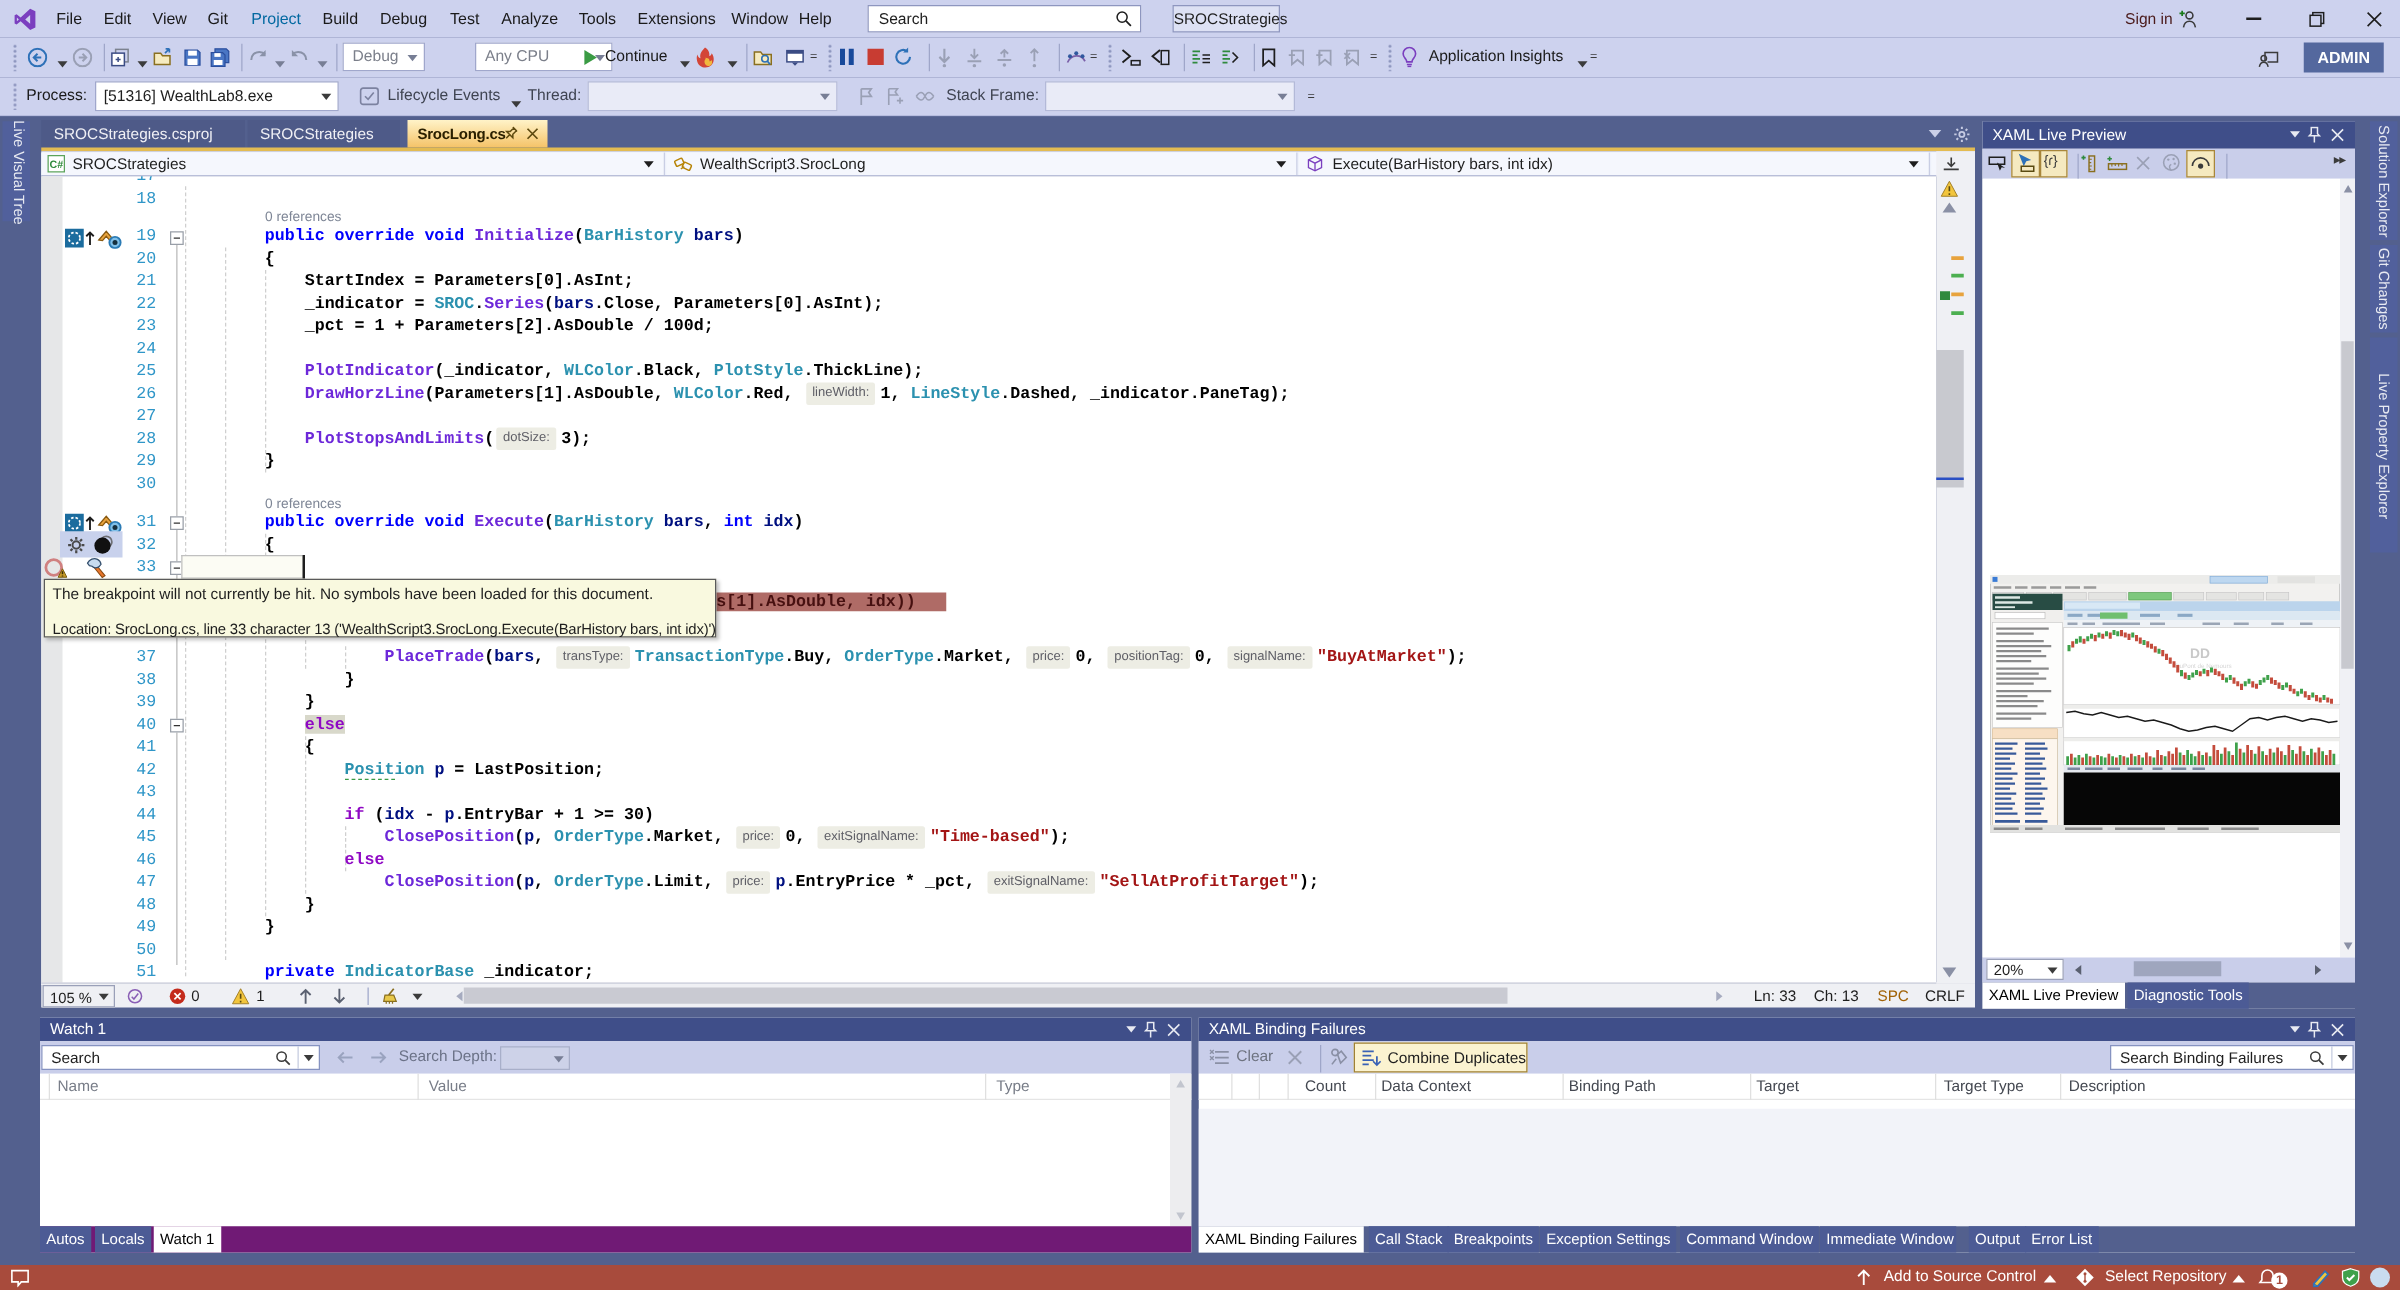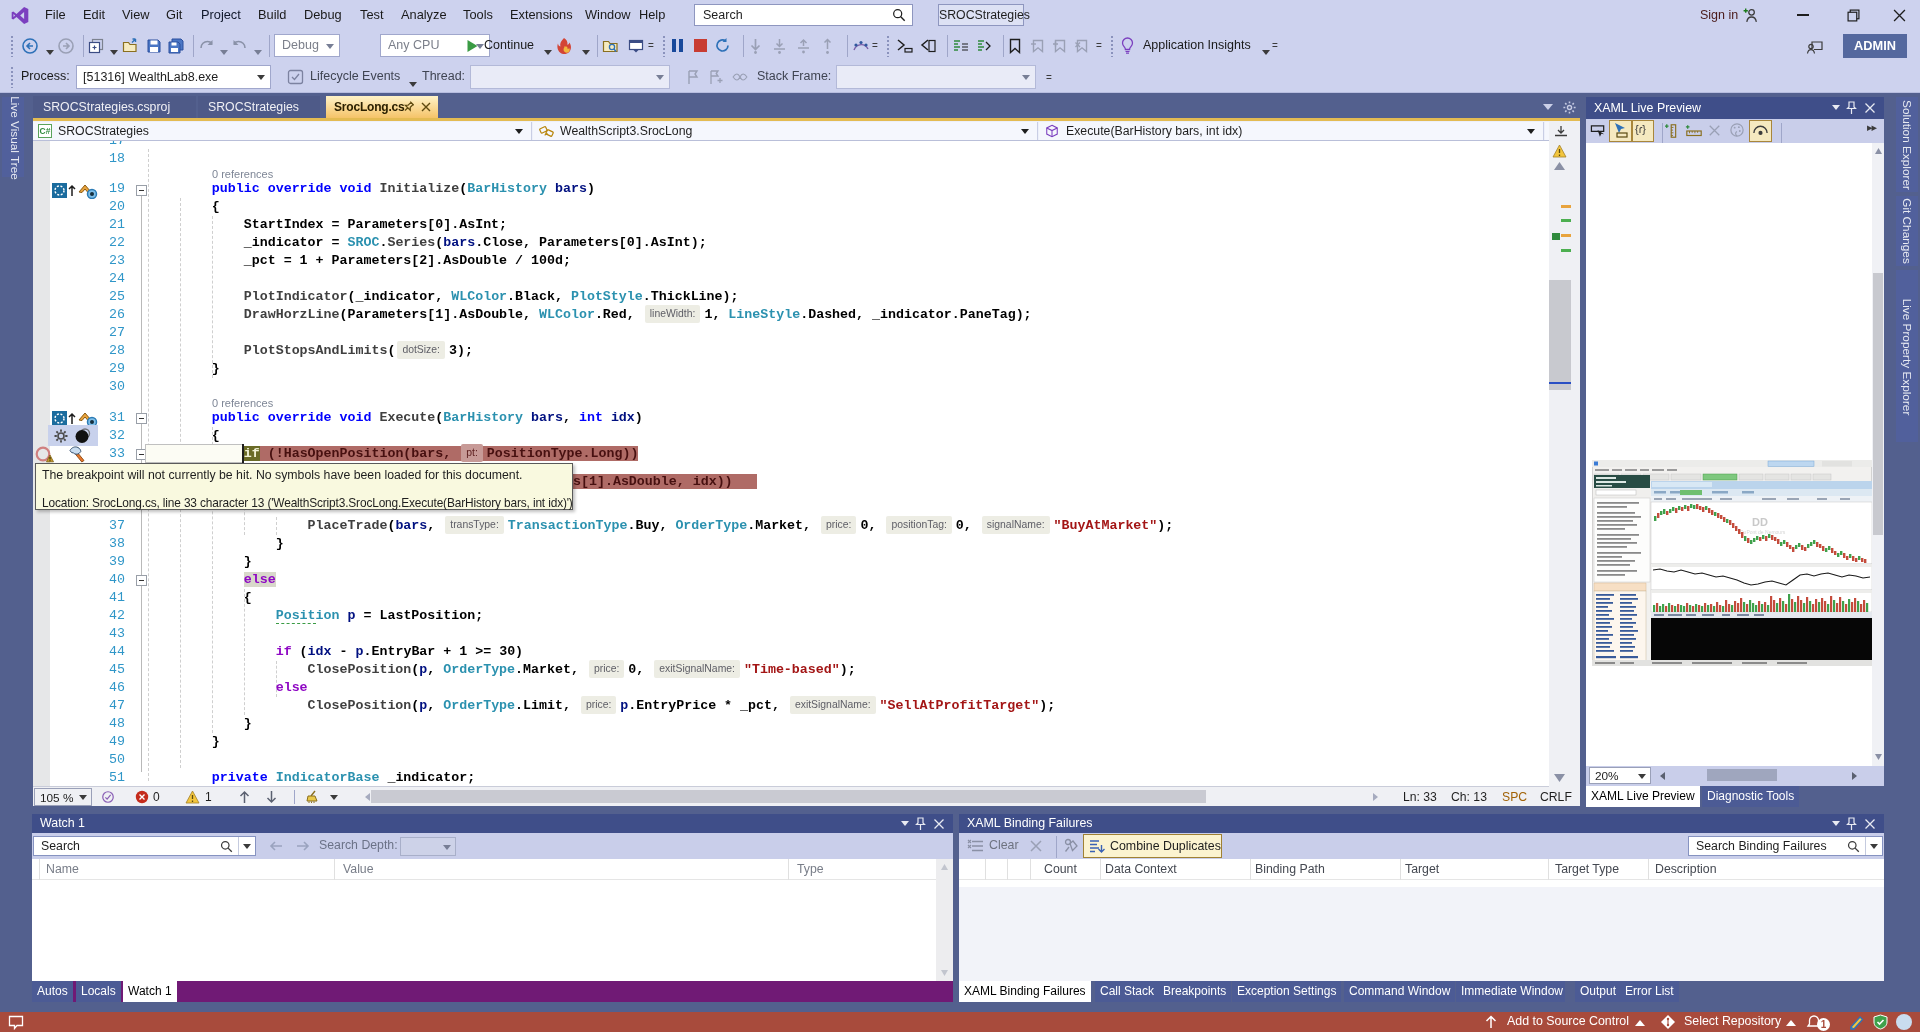--- a/index.html
+++ b/index.html
@@ -25,21 +25,21 @@
   #amberline { left:33px; top:118px; width:1547px; height:3px; background:#E3BB52; }
   
   #breadcrumb { left:33px; top:121px; width:1547px; height:20px; background:#EDF0FA; border-bottom:1px solid #B9BFD9;}
   .bc { position:absolute; top:1px; height:18px; background:#F5F7FD; border-right:1px solid #C9CEE4; font-size:12.3px; color:#1e1e1e; line-height:18px;}
   
   #editor { left:33px; top:141px; width:1516px; height:647px; background:#ffffff; overflow:hidden;}
   #glyphmargin { position:absolute; left:0; top:0; width:17px; height:647px; background:#E6E7E8; }
   .lnum { position:absolute; width:92px; text-align:right; color:#2F96C8; font-family:"Liberation Mono",monospace; font-size:13.3px; line-height:18px; }
   .codeline { position:absolute; left:115px; white-space:pre; font-family:"Liberation Mono",monospace; font-size:13.3px; font-weight:bold; line-height:18px; color:#000; }
   .cl { position:absolute; left:179px; color:#7E8696; font-size:11px; font-weight:normal; font-family:"Liberation Sans",sans-serif; }
-  .k { color:#0101FD; } .c { color:#8F08C4; } .t { color:#2B91AF; } .m { color:#404040; }
+  .k { color:#0101FD; } .c { color:#8F08C4; } .t { color:#2B91AF; } .m { color:#6d28d9; }
   .p { color:#001080; } .s { color:#A31515; }
   .hint { display:inline-block; background:#EDEDE4; color:#5E5E66; font-family:"Liberation Sans",sans-serif; font-size:10.4px; font-weight:normal; border-radius:2px; padding:0 5px; margin:0 4px 0 2px; position:relative; top:-1px;}
   
   .twtitle { background:#3F4E89; color:#fff; font-size:12.4px; line-height:19px; padding-left:8px; }
   .twtools { background:#C9CEEA; position:relative; }
   .tabrow-tab { position:absolute; top:0; height:21px; font-size:12px; line-height:21px; padding:0 5px; background:#4C5B95; color:#fff; white-space:nowrap; }
   .tabactive { background:#fff !important; color:#000 !important; }
   .obox { left:103px; width:11px; height:11px; background:#fff; border:1px solid #999FA8; }
   .obox::after { content:""; position:absolute; left:2px; top:4px; width:5px; height:1px; background:#333; }
   
@@ -49,21 +49,21 @@
 <body>
 
 <div class="abs" id="titlebar">
   <svg class="abs" style="left:10px;top:6px;" width="20" height="19" viewBox="0 0 24 24">
       <path fill="#7B3FBF" d="M17.2 1.2 7.6 10 3.5 6.8 1.5 7.8v8.4l2 1 4.1-3.2 9.6 8.8 5.3-2.6V3.8zM3.8 13.8v-3.6l2 1.8zm13.4 2.6-5-4.4 5-4.4z"></path>
     </svg>
   <span class="abs" style="left:45px;top:7px;font-size:12.8px;color:#1a1a1a;">File</span>
     <span class="abs" style="left:83px;top:7px;font-size:12.8px;color:#1a1a1a;">Edit</span>
     <span class="abs" style="left:122px;top:7px;font-size:12.8px;color:#1a1a1a;">View</span>
     <span class="abs" style="left:166px;top:7px;font-size:12.8px;color:#1a1a1a;">Git</span>
-    <span class="abs" style="left:201px;top:7px;font-size:12.8px;color:#0f172a;">Project</span>
+    <span class="abs" style="left:201px;top:7px;font-size:12.8px;color:#0369a1;">Project</span>
     <span class="abs" style="left:258px;top:7px;font-size:12.8px;color:#1a1a1a;">Build</span>
     <span class="abs" style="left:304px;top:7px;font-size:12.8px;color:#1a1a1a;">Debug</span>
     <span class="abs" style="left:360px;top:7px;font-size:12.8px;color:#1a1a1a;">Test</span>
     <span class="abs" style="left:401px;top:7px;font-size:12.8px;color:#1a1a1a;">Analyze</span>
     <span class="abs" style="left:463px;top:7px;font-size:12.8px;color:#1a1a1a;">Tools</span>
     <span class="abs" style="left:510px;top:7px;font-size:12.8px;color:#1a1a1a;">Extensions</span>
     <span class="abs" style="left:585px;top:7px;font-size:12.8px;color:#1a1a1a;">Window</span>
     <span class="abs" style="left:639px;top:7px;font-size:12.8px;color:#1a1a1a;">Help</span>
 
   <div class="abs" style="left:694px;top:4px;width:219px;height:22px;background:#fff;border:1px solid #8E96BF;">
@@ -430,21 +430,20 @@
   <div class="codeline" style="top:93px;">            _indicator = <span class="t">SROC</span>.<span class="m">Series</span>(<span class="p">bars</span>.Close, Parameters[0].AsInt);</div>
   <div class="codeline" style="top:111px;">            _pct = 1 + Parameters[2].AsDouble / 100d;</div>
   <div class="codeline" style="top:147px;">            <span class="m">PlotIndicator</span>(_indicator, <span class="t">WLColor</span>.Black, <span class="t">PlotStyle</span>.ThickLine);</div>
   <div class="codeline" style="top:165px;">            <span class="m">DrawHorzLine</span>(Parameters[1].AsDouble, <span class="t">WLColor</span>.Red, <span class="hint">lineWidth:</span>1, <span class="t">LineStyle</span>.Dashed, _indicator.PaneTag);</div>
   <div class="codeline" style="top:201px;">            <span class="m">PlotStopsAndLimits</span>(<span class="hint">dotSize:</span>3);</div>
   <div class="codeline" style="top:219px;">        }</div>
   <div class="codeline" style="top:268px;">        <span class="k">public override void</span> <span class="m">Execute</span>(<span class="t">BarHistory</span> <span class="p">bars</span>, <span class="k">int</span> <span class="p">idx</span>)</div>
   <div class="codeline" style="top:286px;">        {</div>
   <div class="abs" style="left:112px;top:303px;width:97px;height:19px;background:#FCFCF4;border:1px solid #C0C0C0;border-right:none;"></div>
   <div class="abs" style="left:209px;top:303px;width:2px;height:19px;background:#1e1e1e;"></div>
-  <div class="codeline" style="top:304px;">            <span style="background:#6A6B27;color:#F2F2D8;">if</span><span style="background:#AF6B66;color:#471010;"> (!HasOpenPosition(bars, <span class="hint" style="background:#C79A97;color:#5E2020;">pt:</span>PositionType.Long))</span></div>
   <div class="codeline" style="top:332px;left:540px;"><span style="background:#AF6B66;color:#471010;">s[1].AsDouble, idx))&nbsp;&nbsp;&nbsp;</span></div>
   <div class="codeline" style="top:376px;">                    <span class="m">PlaceTrade</span>(<span class="p">bars</span>, <span class="hint">transType:</span><span class="t">TransactionType</span>.Buy, <span class="t">OrderType</span>.Market, <span class="hint">price:</span>0, <span class="hint">positionTag:</span>0, <span class="hint">signalName:</span><span class="s">"BuyAtMarket"</span>);</div>
   <div class="codeline" style="top:394px;">                }</div>
   <div class="codeline" style="top:412px;">            }</div>
   <div class="codeline" style="top:430px;">            <span class="c" style="background:#D8D8CA;">else</span></div>
   <div class="codeline" style="top:448px;">            {</div>
   <div class="codeline" style="top:466px;">                <span class="t"><span style="border-bottom:1.5px dashed #3A9B44;">Posit</span>ion</span> <span class="p">p</span> = LastPosition;</div>
   <div class="codeline" style="top:502px;">                <span class="c">if</span> (<span class="p">idx</span> - <span class="p">p</span>.EntryBar + 1 &gt;= 30)</div>
   <div class="codeline" style="top:520px;">                    <span class="m">ClosePosition</span>(<span class="p">p</span>, <span class="t">OrderType</span>.Market, <span class="hint">price:</span>0, <span class="hint">exitSignalName:</span><span class="s">"Time-based"</span>);</div>
   <div class="codeline" style="top:538px;">                <span class="c">else</span></div>

